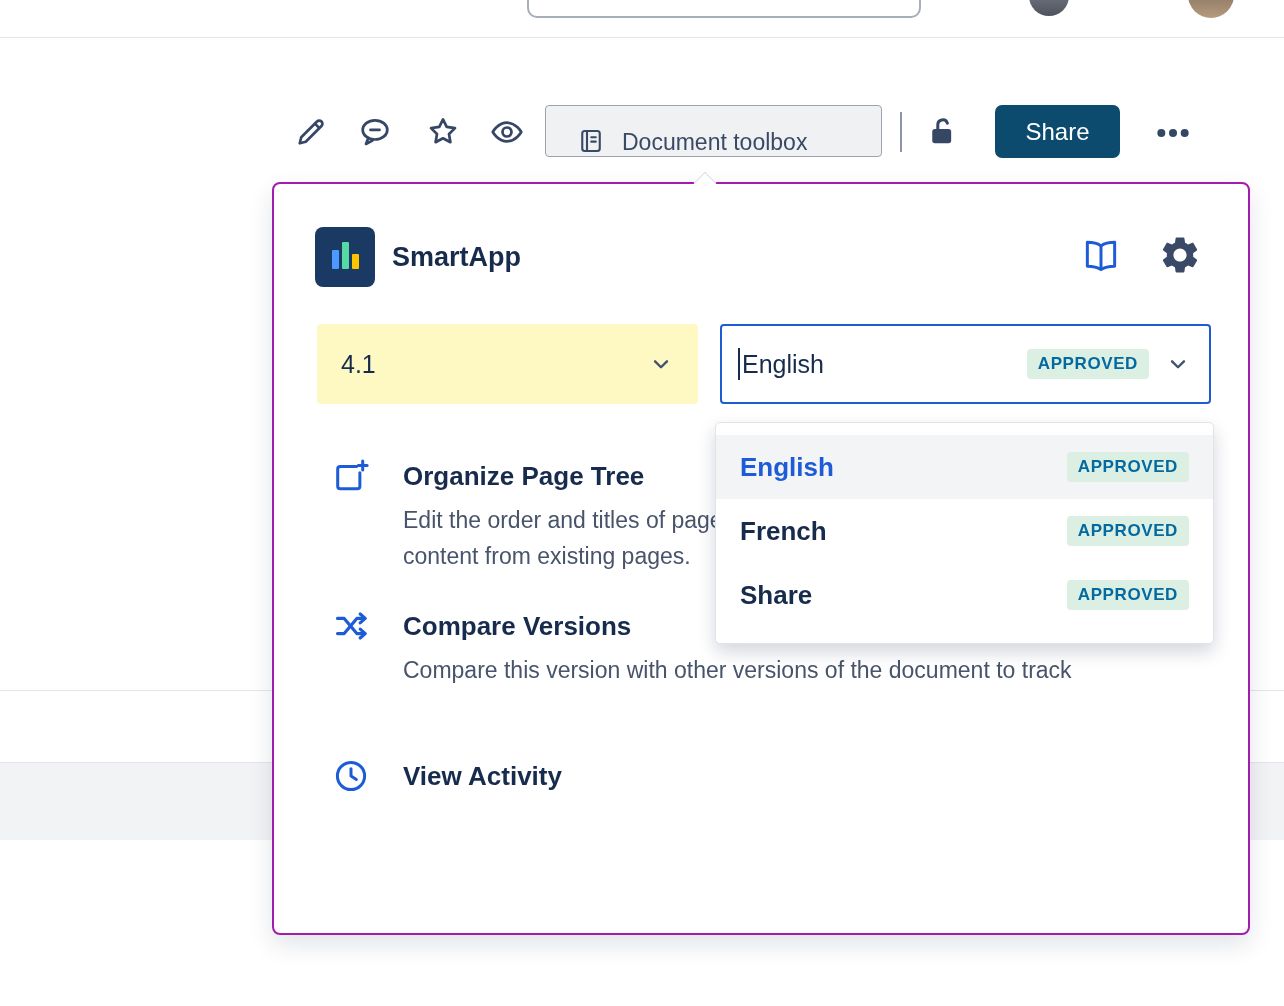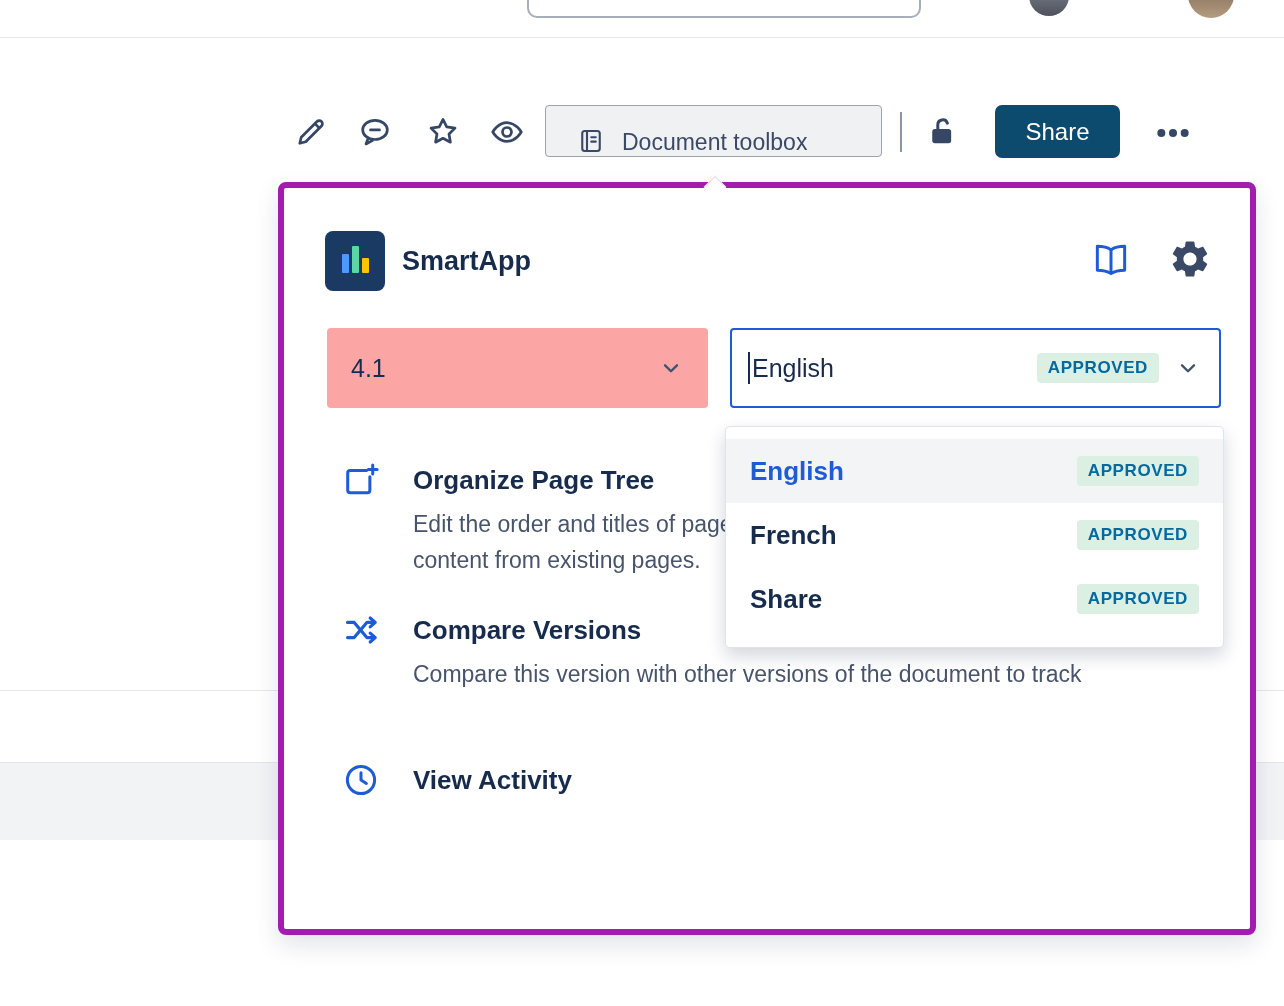--- a/index.html
+++ b/index.html
@@ -27,32 +27,32 @@
                    border:1px solid #9CA3AF;border-radius:4px;display:flex;align-items:flex-end;
                    padding-left:30px;gap:16px;color:#3A4A66;font-size:23px;cursor:pointer;}
   .vert-divider{position:absolute;left:900px;top:112px;width:2px;height:40px;background:#8C95A8;}
   .lock-btn{position:absolute;left:923px;top:113px;width:38px;height:38px;display:flex;align-items:center;justify-content:center;}
   .share-btn{position:absolute;left:995px;top:105px;width:125px;height:53px;background:#0c4a6e;border:none;
              border-radius:7px;color:#fff;font-size:24px;font-weight:400;display:flex;align-items:center;
              justify-content:center;font-family:inherit;cursor:pointer;}
   .more-btn{position:absolute;left:1151px;top:114px;width:44px;height:38px;display:flex;align-items:center;justify-content:center;}
 
   
-  .panel{position:absolute;left:278px;top:182px;width:978px;height:753px;background:#fff;
-         border:6px solid #a21caf;border-radius:8px;box-shadow:0 10px 24px rgba(9,30,66,0.12);}
+  .panel{position:absolute;left:272px;top:182px;width:978px;height:753px;background:#fff;
+         border:2px solid #a21caf;border-radius:8px;box-shadow:0 10px 24px rgba(9,30,66,0.12);}
   .panel-caret{position:absolute;left:423px;top:-9px;width:16px;height:16px;background:#fff;
                border-left:1px solid #DCDFE4;border-top:1px solid #DCDFE4;transform:rotate(45deg);}
 
   .app-logo{position:absolute;left:41px;top:43px;width:60px;height:60px;border-radius:8px;background:#1B3A63;
             display:flex;align-items:center;justify-content:center;}
   .app-name{position:absolute;left:118px;top:57px;font-size:27px;font-weight:600;color:#172B4D;line-height:32px;}
   .book-btn{position:absolute;left:806px;top:51px;width:42px;height:42px;}
   .gear-btn{position:absolute;left:884px;top:49px;width:44px;height:44px;}
 
-  .version-select{position:absolute;left:43px;top:140px;width:381px;height:80px;background:#fca5a5;
+  .version-select{position:absolute;left:43px;top:140px;width:381px;height:80px;background:#fef9c3;
                   border-radius:4px;display:flex;align-items:center;padding:0 24px;font-size:25px;color:#172B4D;cursor:pointer;}
   .language-select{position:absolute;left:446px;top:140px;width:491px;height:80px;background:#fff;
                    border:2px solid #1D5CD6;border-radius:4px;display:flex;align-items:center;
                    padding:0 18px 0 16px;font-size:25px;color:#172B4D;cursor:text;}
   .text-cursor{width:2px;height:32px;background:#172B4D;margin-right:2px;}
   .spacer{margin-left:auto;}
   .badge{background:#DCEFE3;color:#0369a1;font-size:17px;font-weight:700;letter-spacing:0.6px;
          padding:5px 11px;border-radius:4px;white-space:nowrap;}
   .chev{margin-left:16px;}
 

